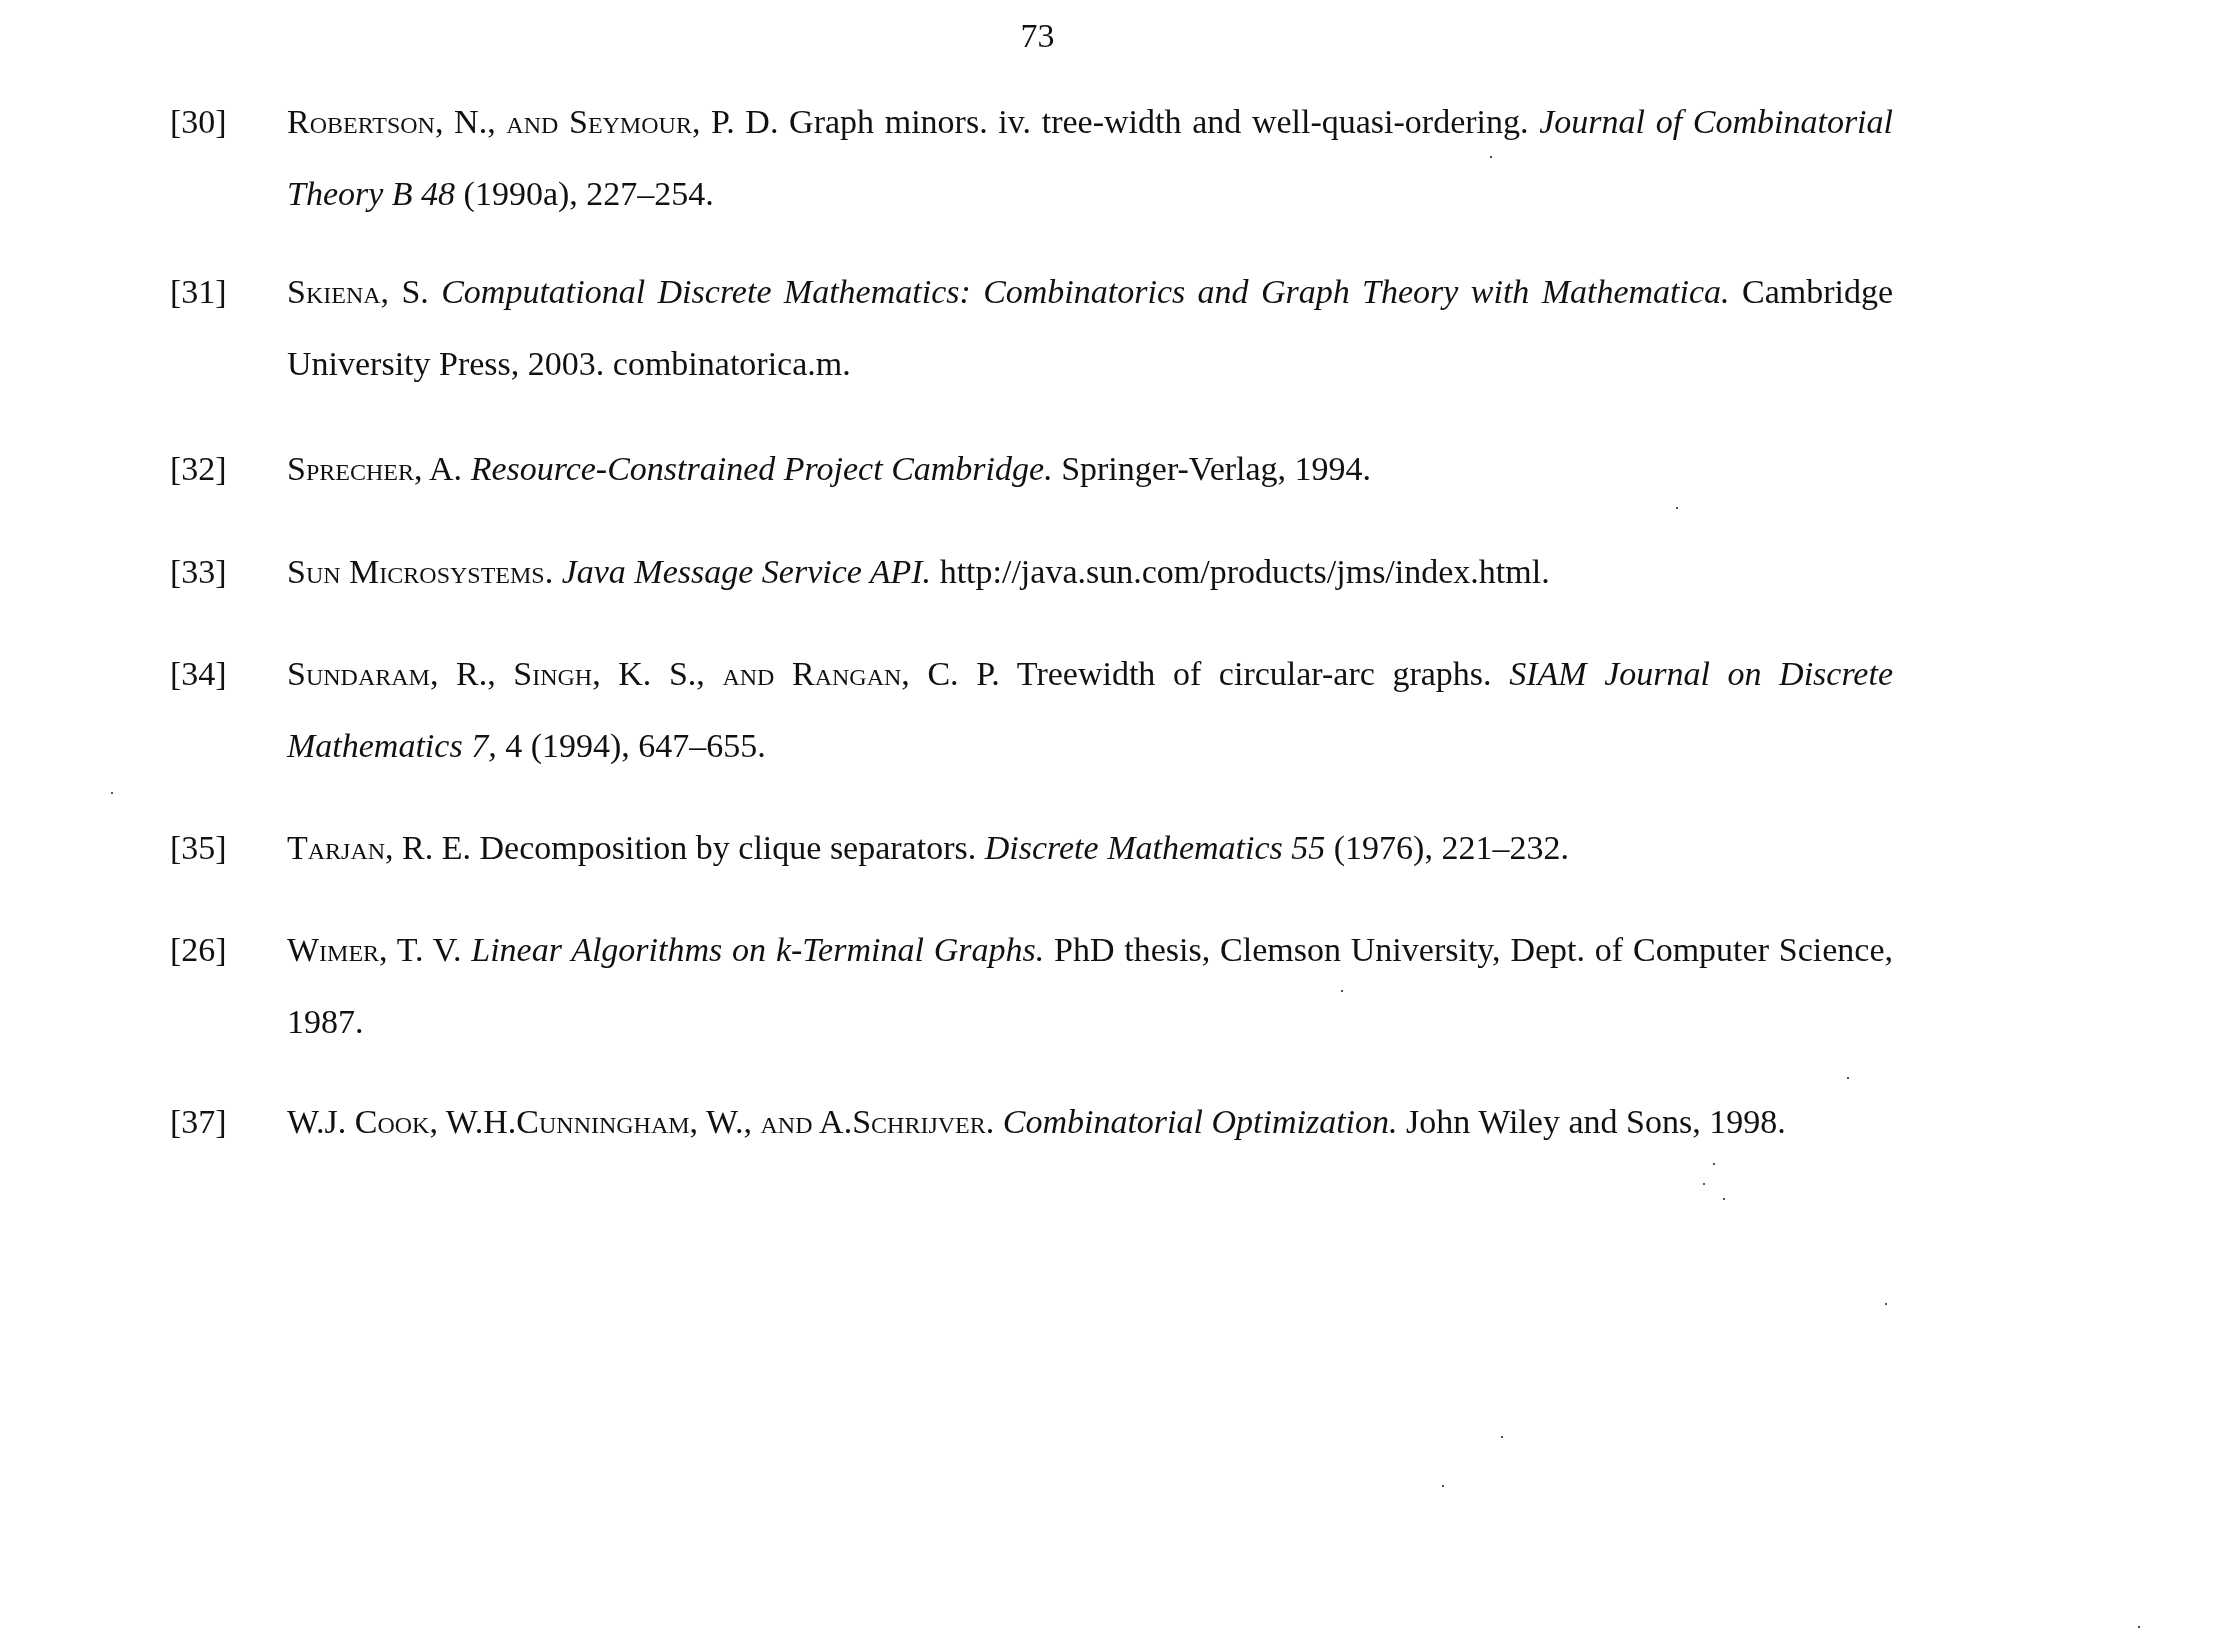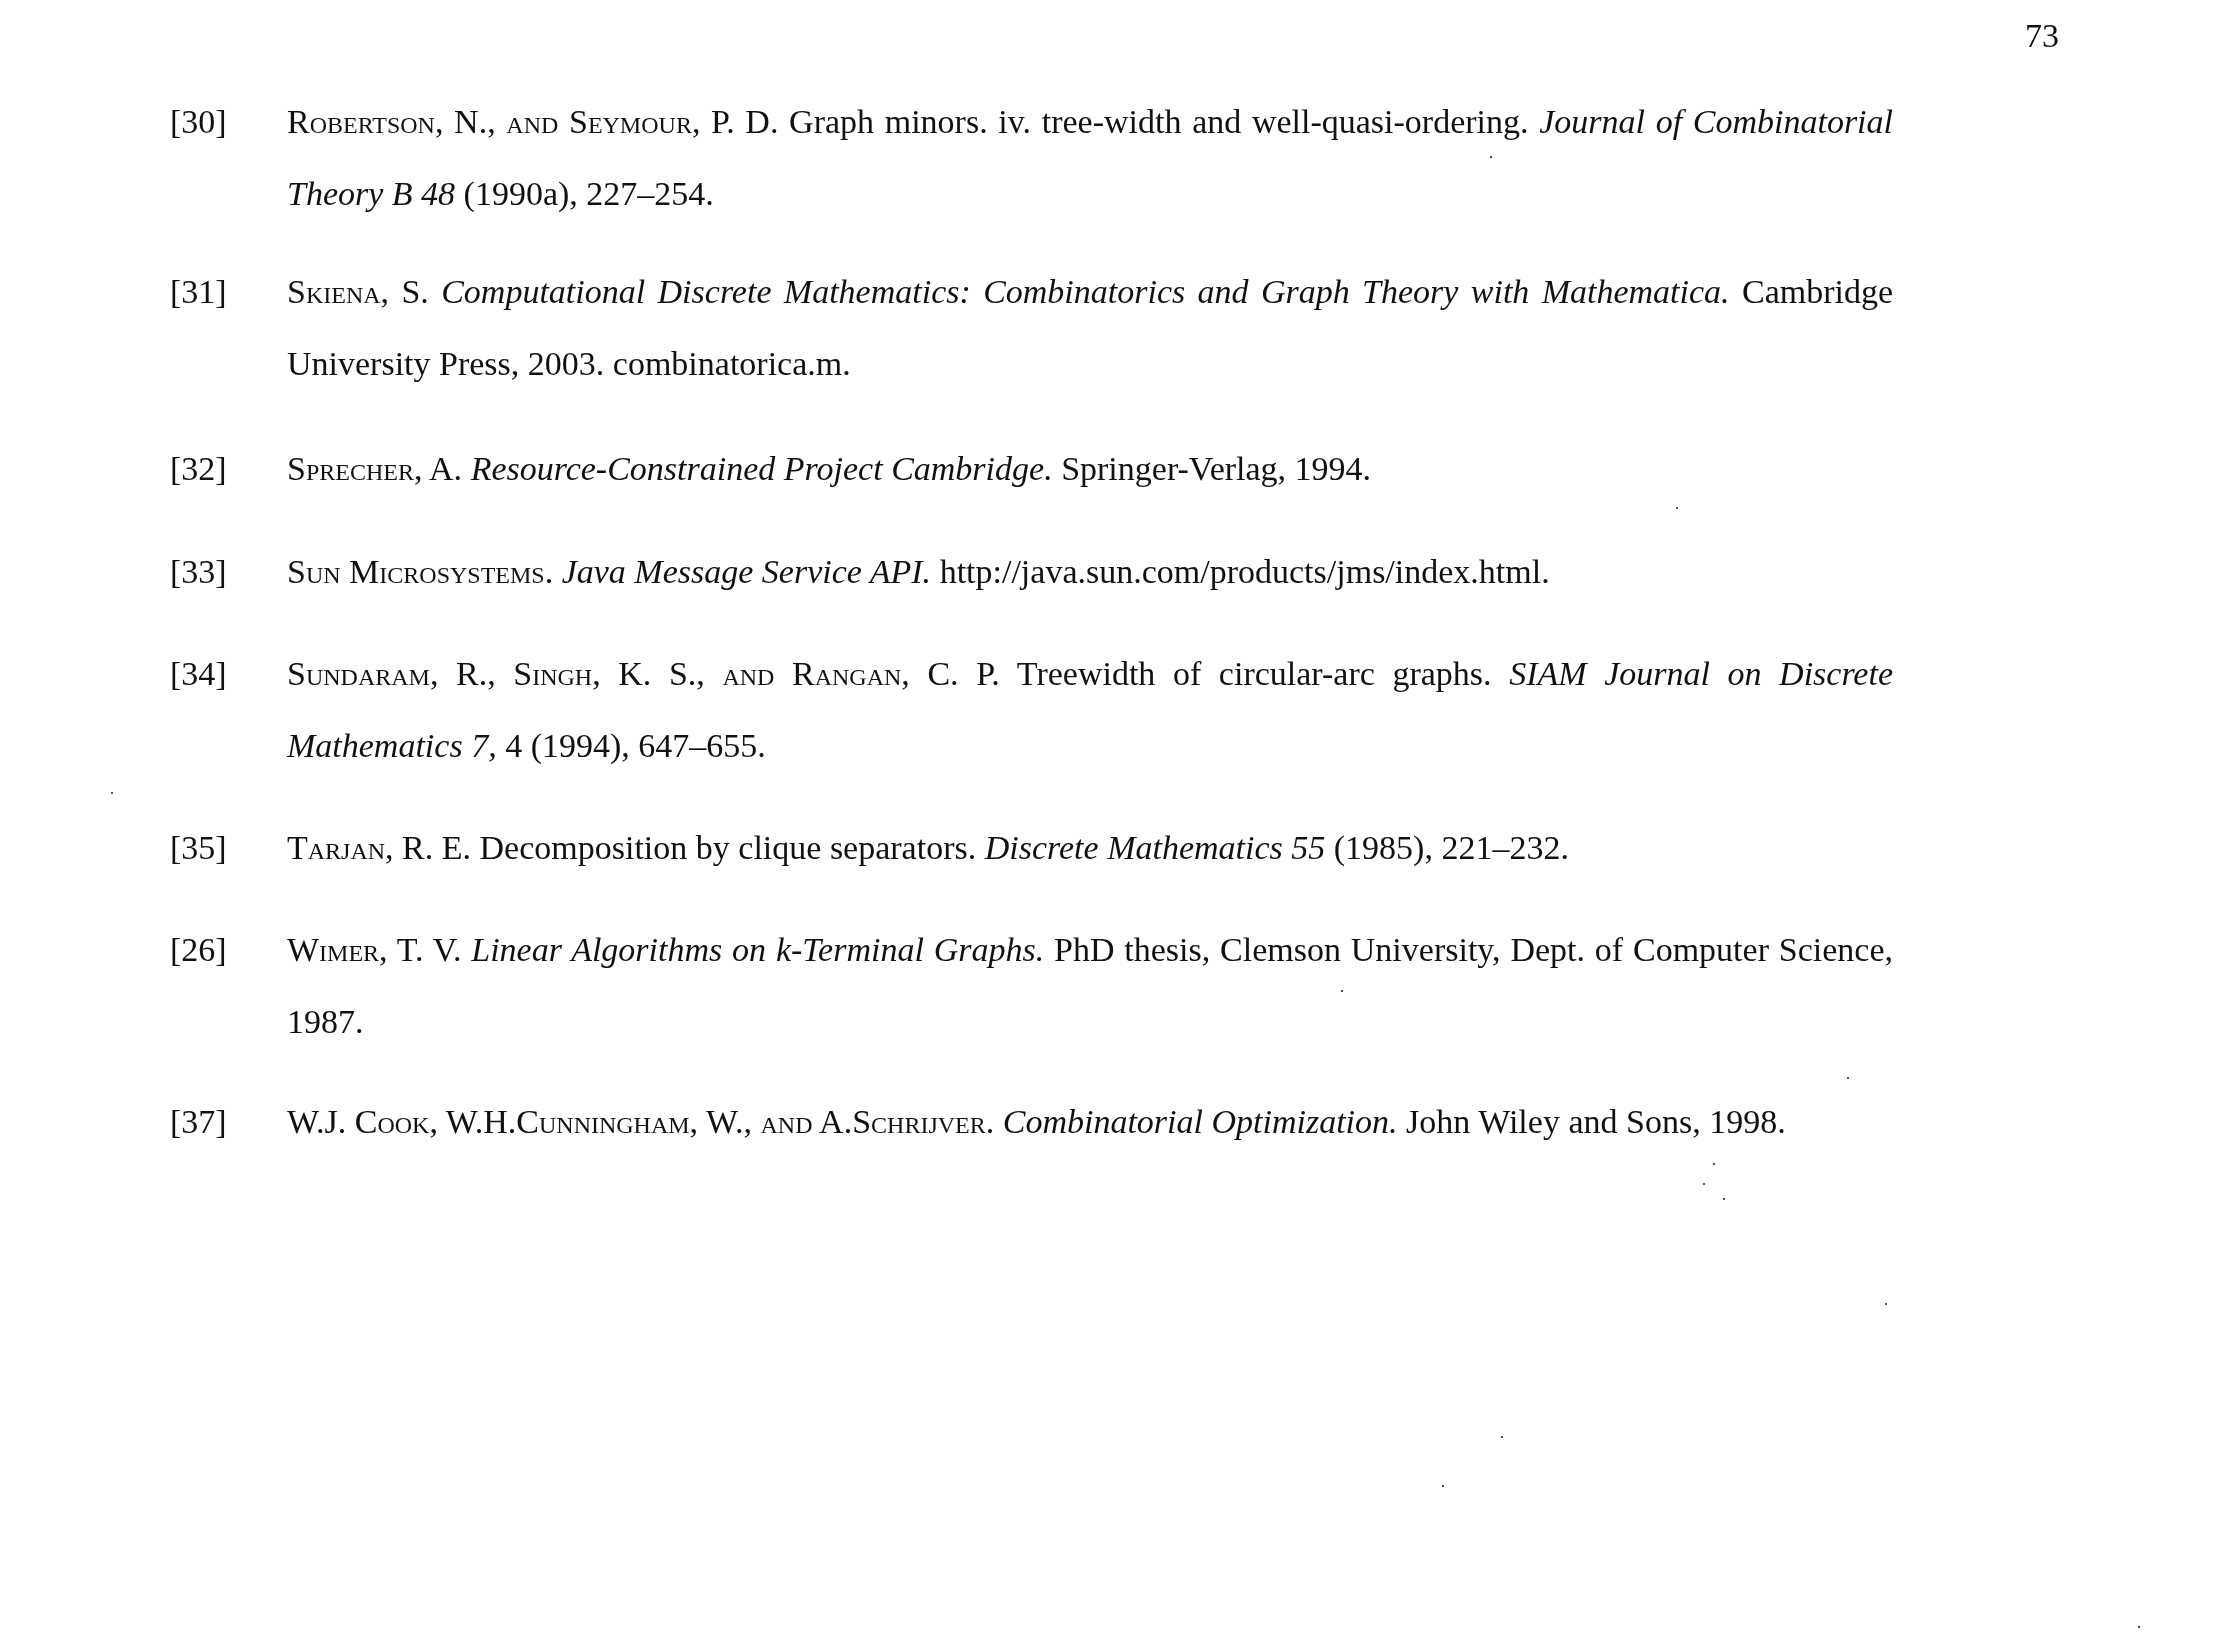--- a/index.html
+++ b/index.html
@@ -11,23 +11,23 @@
     width: 2239px;
     height: 1644px;
     position: relative;
     overflow: hidden;
     font-family: "Liberation Serif", "DejaVu Serif", serif;
     color: #111111;
   }
   .page-number {
     position: absolute;
     top: 14px;
-    left: 0;
+    left: 8px;
     width: 2059px;
-    text-align: right;
+    text-align: center;
     font-size: 34px;
     line-height: 44px;
   }
   .ref {
     position: absolute;
     left: 170px;
     width: 1723px;
     font-size: 34px;
     line-height: 72px;
   }
@@ -106,21 +106,21 @@
     <span>4 (1994), 647–655.</span>
   </div>
 </div>
 
 <div class="ref" style="top:812px">
   <span class="label">[35]</span>
   <div class="body">
     <span class="sc">Tarjan, R. E.</span>
     <span>Decomposition by clique separators.</span>
     <span class="it">Discrete Mathematics 55</span>
-    <span>(1985), 221–232.</span>
+    <span>(1976), 221–232.</span>
   </div>
 </div>
 
 <div class="ref" style="top:914px">
   <span class="label">[26]</span>
   <div class="body">
     <span class="sc">Wimer, T. V.</span>
     <span class="it">Linear Algorithms on k-Terminal Graphs.</span>
     <span>PhD thesis, Clemson University, Dept. of Computer Science, 1987.</span>
   </div>

